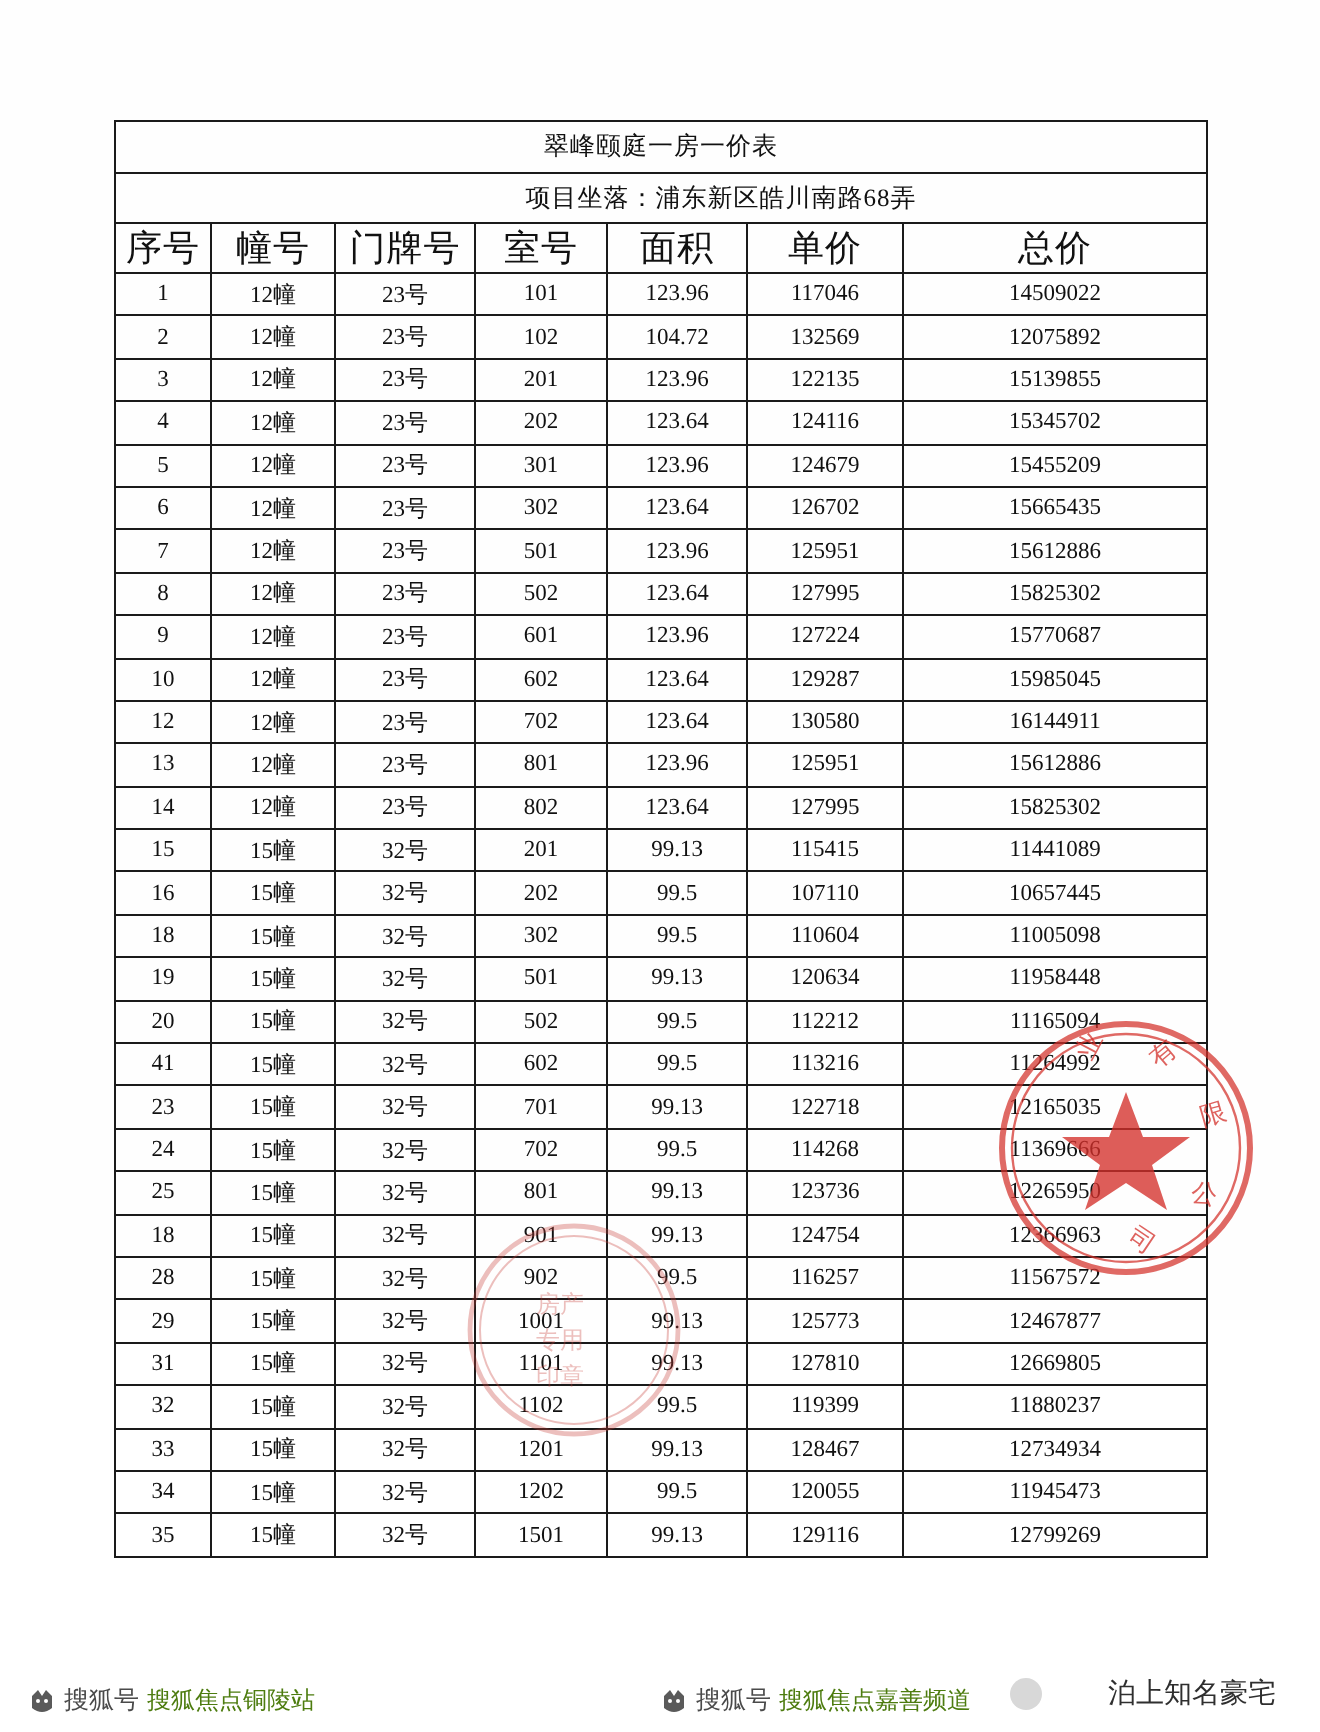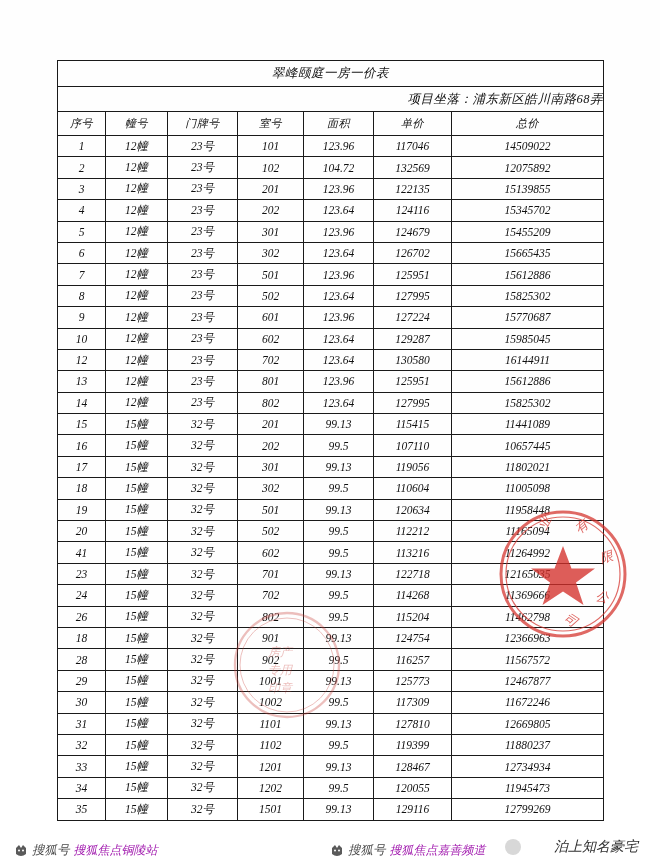--- a/index.html
+++ b/index.html
@@ -7,21 +7,20 @@
     margin: 0; padding: 0;
     width: 660px; height: 866px;
     background: #ffffff;
     font-family: "Liberation Serif", "DejaVu Serif", serif;
     overflow: hidden;
   }
   #page {
     position: relative;
     width: 660px; height: 660px;
     background: #fefefe;
-    font-style: italic;
   }
   .doc-wrap {
     position: absolute;
     left: 57px; top: 60px;
     width: 546px;
   }
   table.pricelist {
     border-collapse: collapse;
     width: 546px;
     table-layout: fixed;
@@ -41,27 +40,27 @@
     letter-spacing: 0.5px;
   }
   .subtitle-row td {
     height: 25px;
     font-size: 12.5px;
     text-align: left;
     padding-left: 0;
   }
   .subtitle-inner {
     display: block;
-    text-align: right;
+    text-align: center;
     padding-left: 60px;
     letter-spacing: 0.5px;
   }
   .head-row td {
     height: 24px;
-    font-size: 11px;
+    font-size: 18px;
     letter-spacing: 0.5px;
   }
   .data-row td {
     height: 21.4px;
     font-size: 11.5px;
     font-family: "Liberation Serif", "DejaVu Serif", serif;
   }
   .col-idx { width: 48px; }
   .col-bld { width: 62px; }
   .col-door { width: 70px; }
@@ -100,21 +99,21 @@
   }
   .wm-left { left: 14px; top: 842px; }
   .wm-mid { left: 330px; top: 842px; }
   .wm-right { left: 505px; top: 838px; color:#2f2f2f; font-size: 14px; gap: 33px; }
   .fox {
     display: inline-block;
     width: 14px; height: 14px;
     position: relative;
   }
   .fox svg { display:block; }
-  .wm-sub { font-size: 12px; color: #a21caf; }
+  .wm-sub { font-size: 12px; color: #4d7c0f; }
   .badge-avatar {
     width: 16px; height: 16px; border-radius: 50%;
     background: #d8d8d8;
     display: inline-block;
   }
 </style>
 </head>
 <body>
 
 <div id="page">
@@ -277,29 +276,20 @@
           <tr class="data-row">
             <td>16</td>
             <td>15幢</td>
             <td>32号</td>
             <td>202</td>
             <td>99.5</td>
             <td>107110</td>
             <td>10657445</td>
           </tr>
           <tr class="data-row">
-            <td>17</td>
-            <td>15幢</td>
-            <td>32号</td>
-            <td>301</td>
-            <td>99.13</td>
-            <td>119056</td>
-            <td>11802021</td>
-          </tr>
-          <tr class="data-row">
             <td>18</td>
             <td>15幢</td>
             <td>32号</td>
             <td>302</td>
             <td>99.5</td>
             <td>110604</td>
             <td>11005098</td>
           </tr>
           <tr class="data-row">
             <td>19</td>
@@ -340,27 +330,27 @@
           <tr class="data-row">
             <td>24</td>
             <td>15幢</td>
             <td>32号</td>
             <td>702</td>
             <td>99.5</td>
             <td>114268</td>
             <td>11369666</td>
           </tr>
           <tr class="data-row">
-            <td>26</td>
-            <td>15幢</td>
-            <td>32号</td>
-            <td>802</td>
-            <td>99.5</td>
-            <td>115204</td>
-            <td>11462798</td>
+            <td>25</td>
+            <td>15幢</td>
+            <td>32号</td>
+            <td>801</td>
+            <td>99.13</td>
+            <td>123736</td>
+            <td>12265950</td>
           </tr>
           <tr class="data-row">
             <td>18</td>
             <td>15幢</td>
             <td>32号</td>
             <td>901</td>
             <td>99.13</td>
             <td>124754</td>
             <td>12366963</td>
           </tr>
@@ -374,29 +364,20 @@
             <td>11567572</td>
           </tr>
           <tr class="data-row">
             <td>29</td>
             <td>15幢</td>
             <td>32号</td>
             <td>1001</td>
             <td>99.13</td>
             <td>125773</td>
             <td>12467877</td>
-          </tr>
-          <tr class="data-row">
-            <td>30</td>
-            <td>15幢</td>
-            <td>32号</td>
-            <td>1002</td>
-            <td>99.5</td>
-            <td>117309</td>
-            <td>11672246</td>
           </tr>
           <tr class="data-row">
             <td>31</td>
             <td>15幢</td>
             <td>32号</td>
             <td>1101</td>
             <td>99.13</td>
             <td>127810</td>
             <td>12669805</td>
           </tr>

